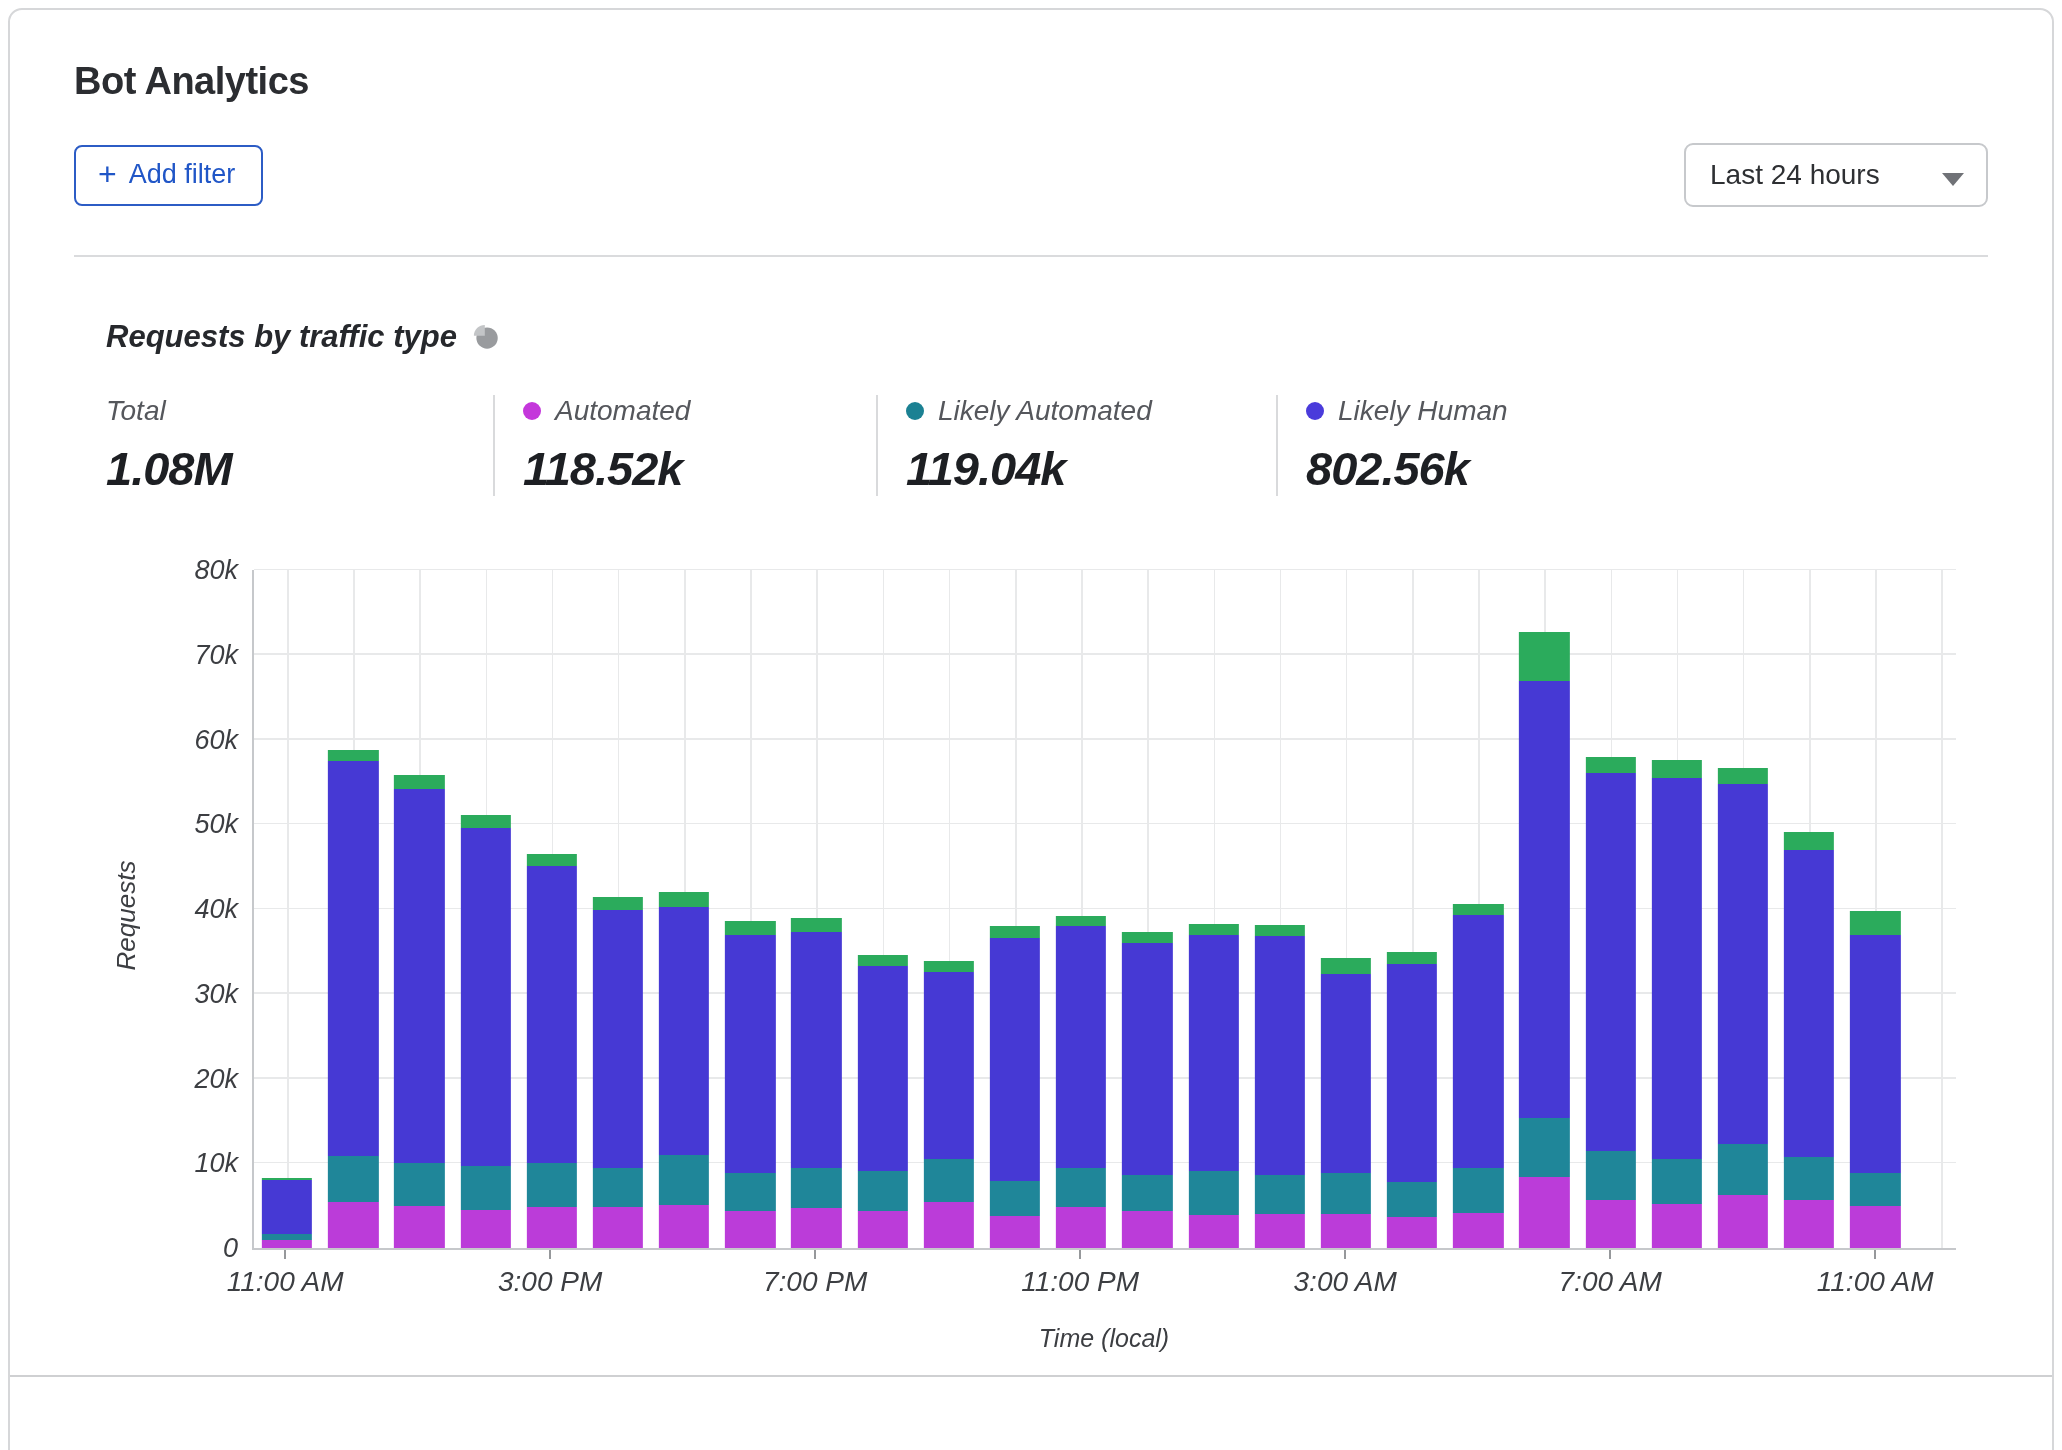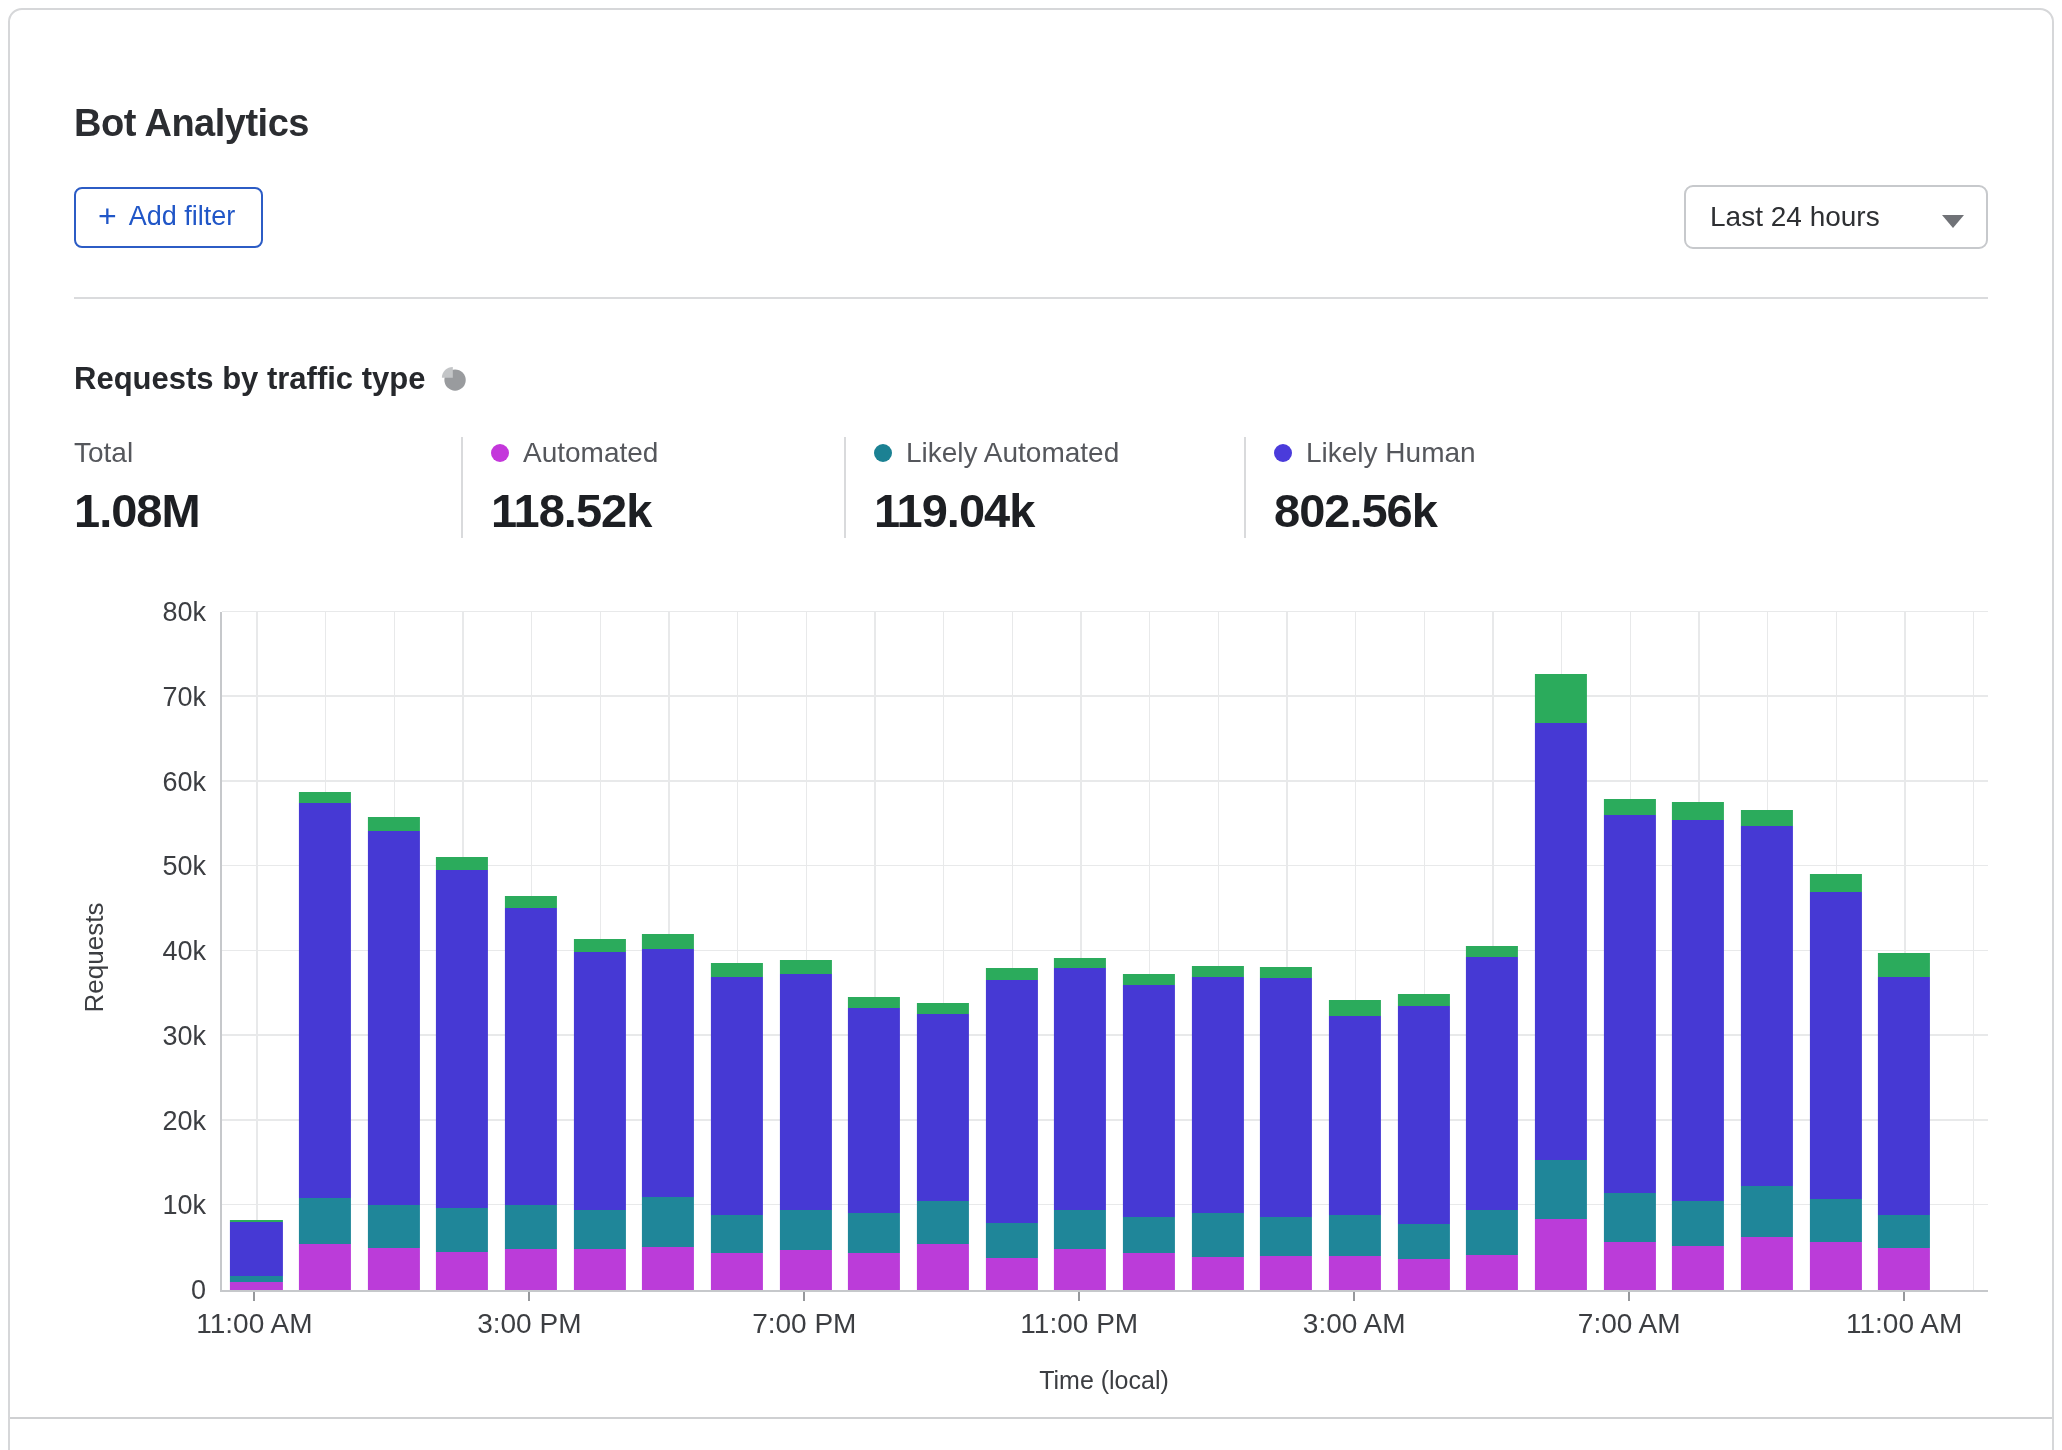--- a/index.html
+++ b/index.html
@@ -2,37 +2,37 @@
 <html><head>
 <meta charset="utf-8">
 <style>
   * { margin:0; padding:0; box-sizing:border-box; }
   html,body { width:2062px; height:1450px; overflow:hidden; background:#fff;
     font-family:"Liberation Sans", sans-serif; }
   .card { position:absolute; left:8px; top:8px; width:2046px; height:1520px;
     background:#fff; border:2px solid #d6d7d9; border-radius:14px; overflow:hidden; }
   .header { padding:50px 64px 0 64px; }
   .header-row1 { display:flex; justify-content:space-between; align-items:center; }
-  .page-title { font-size:38px; font-weight:bold; color:#2b2d31; letter-spacing:-0.5px;margin-top:42px; }
+  .page-title { font-size:38px; font-weight:bold; color:#2b2d31; letter-spacing:-0.5px; }
   .header-links { display:flex; gap:46px; align-items:center; }
   .hlink { display:flex; gap:12px; align-items:center; color:#1b53c9; font-size:27px; cursor:pointer; }
   .hlink svg { width:30px; height:30px; }
   .header-row2 { display:flex; justify-content:space-between; align-items:center; margin-top:40px; }
   .add-filter-btn { display:inline-flex; align-items:center; gap:12px; color:#2056c7;
     border:2.5px solid #2c5cc5; border-radius:8px; background:#fff; font-size:27px;
     padding:12px 26px 14px 22px; cursor:pointer; font-family:inherit; }
   .plus-glyph { font-size:32px; line-height:20px; font-weight:400; }
   .range-select { position:relative; width:304px; height:64px; border:2px solid #c7c9cc;
     border-radius:9px; display:flex; align-items:center; padding:0 24px; font-size:28px;
     color:#2e3033; cursor:pointer; background:#fff; }
   .caret { position:absolute; right:22px; top:28px; width:0; height:0;
     border-left:11px solid transparent; border-right:11px solid transparent;
     border-top:13px solid #707277; }
   .header-divider { margin-top:48px; border-bottom:2px solid #dadbdd; }
-  .section { padding:0 64px; }
+  .section { padding:0 96px;font-style:italic; }
   .section-title-row { margin-top:62px; display:flex; align-items:center; gap:16px; }
   .section-title { font-size:31px; font-weight:bold; color:#26282c; }
   .pie-icon svg { width:27px; height:27px; display:block; }
   .stats-row { margin-top:40px; display:flex; }
   .stat { padding-right:30px; }
   .stat + .stat { border-left:2px solid #d9dadc; padding-left:28px; }
   .stat:nth-child(1){ width:387px; } .stat:nth-child(2){ width:383px; }
   .stat:nth-child(3){ width:400px; } .stat:nth-child(4){ width:340px; }
   .stat-label { display:flex; align-items:center; gap:14px; font-size:28px; color:#55575c; }
   .stat-dot { width:18px; height:18px; border-radius:50%; flex:0 0 auto; }

